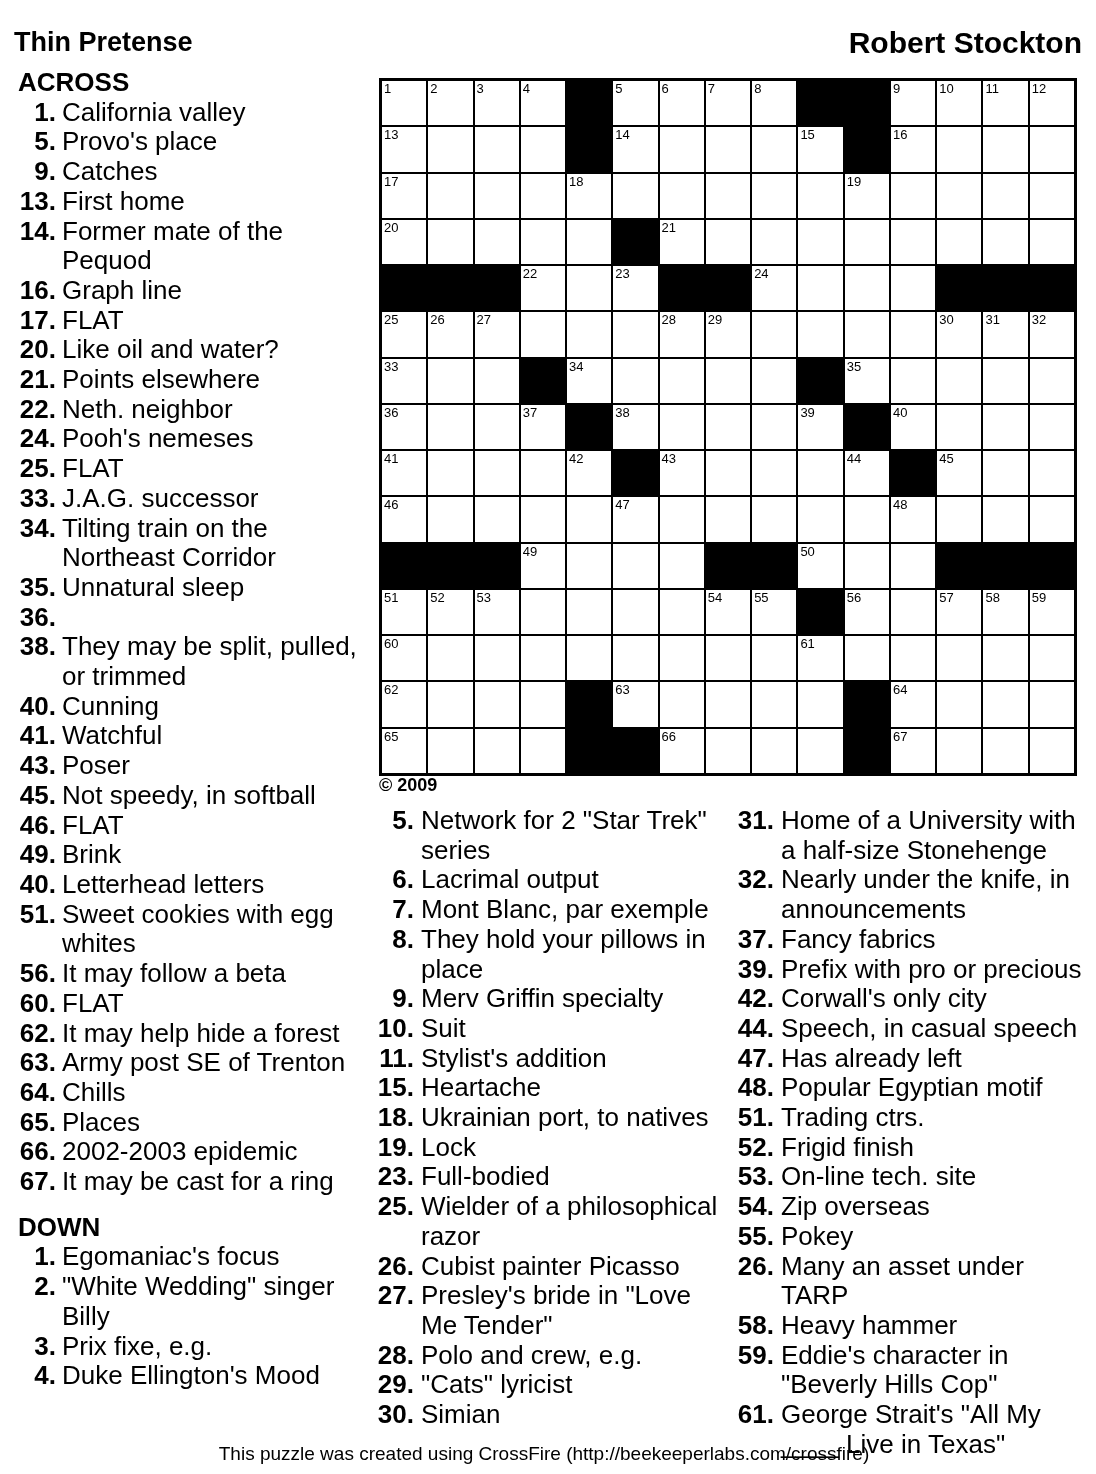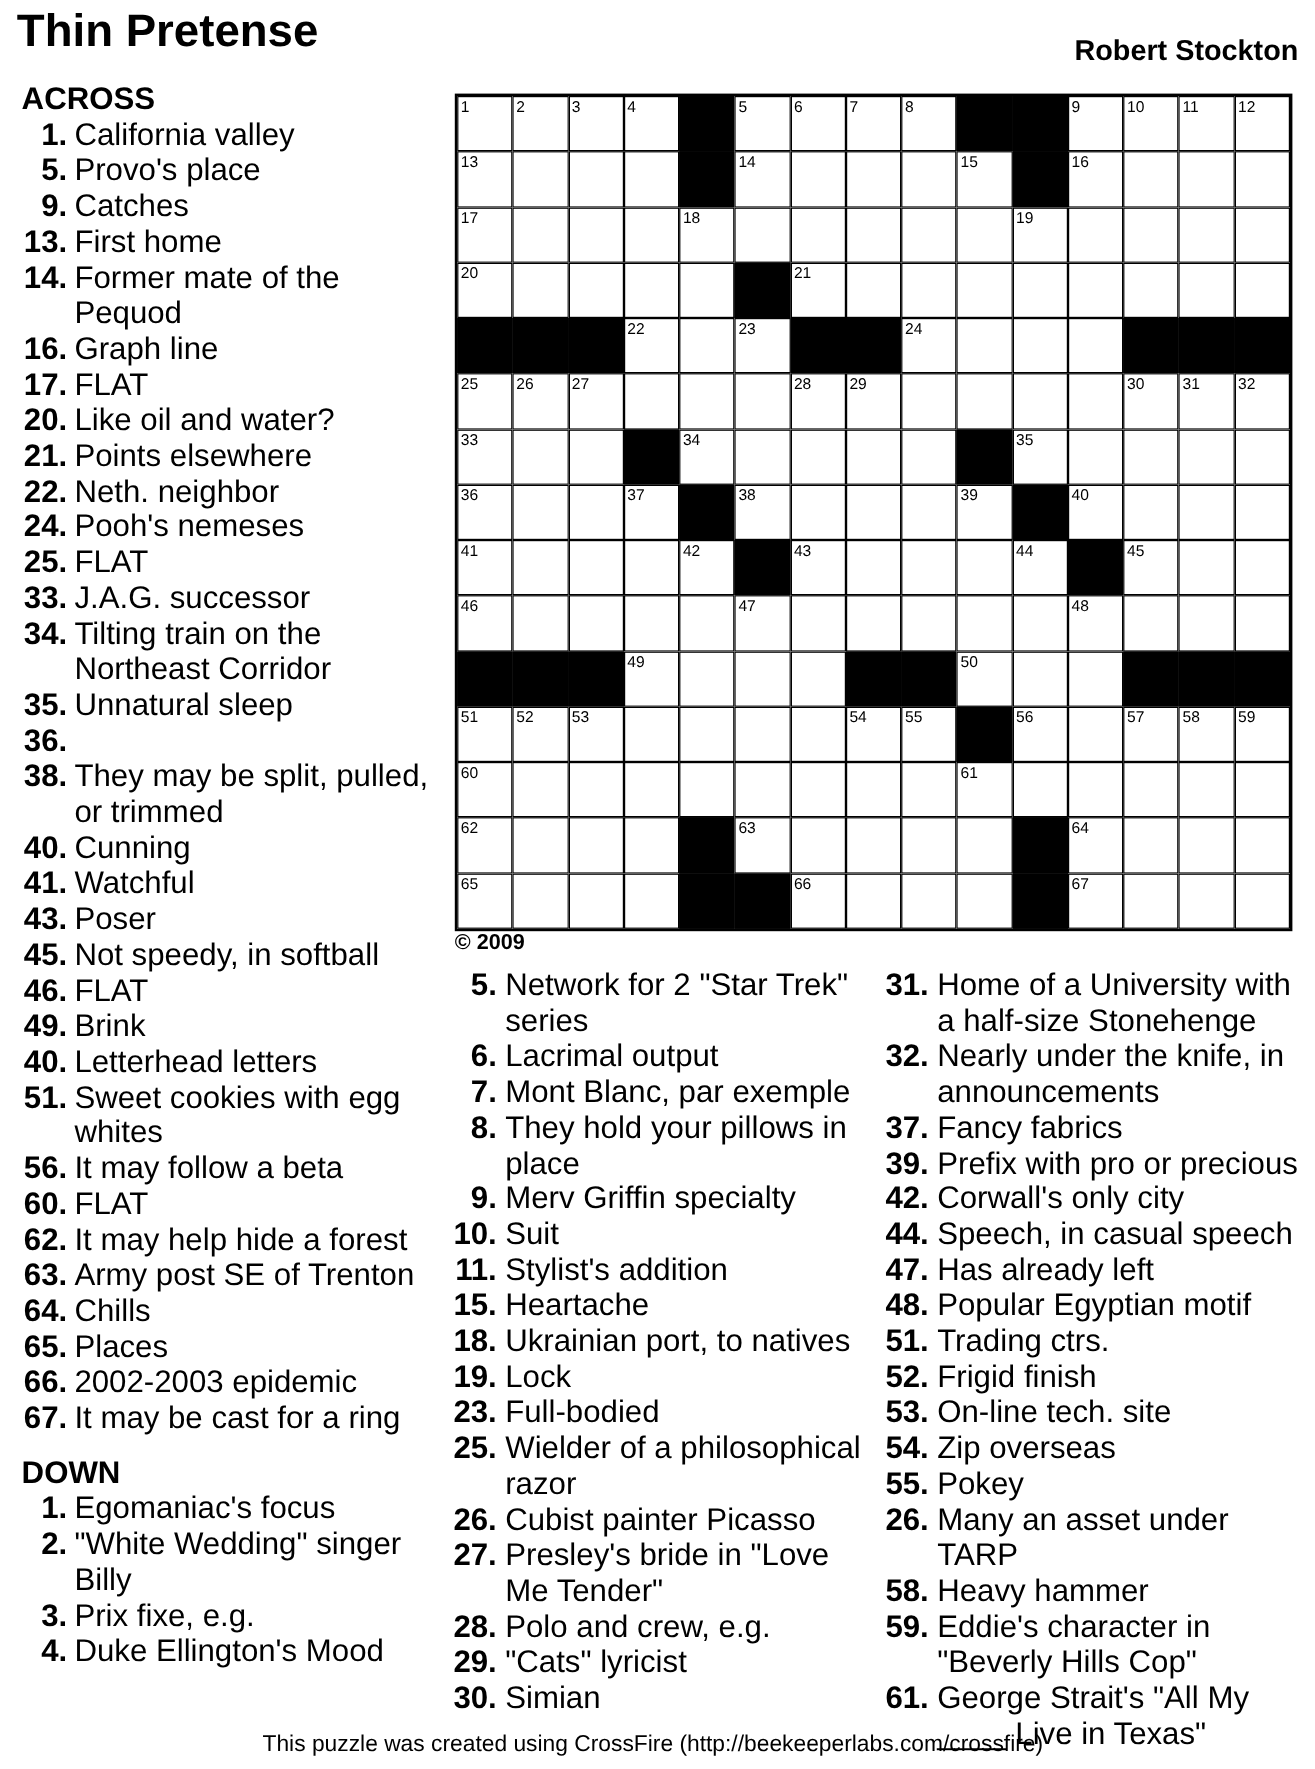--- a/index.html
+++ b/index.html
@@ -1,19 +1,19 @@
 <!DOCTYPE html>
 <html><head>
 <meta charset="utf-8">
 <style>
   html,body{margin:0;padding:0;background:#ffffff;}
   .page{position:relative;width:1096px;height:1474px;background:#ffffff;overflow:hidden;
         font-family:"Liberation Sans",sans-serif;color:#000;}
-  .title{position:absolute;left:14px;top:8px;font-size:38px;line-height:36px;font-weight:bold;}
-  .author{position:absolute;right:14px;top:26px;font-size:24px;line-height:34px;font-weight:bold;}
+  .title{position:absolute;left:14px;top:24px;font-size:27px;line-height:36px;font-weight:bold;}
+  .author{position:absolute;right:14px;top:26px;font-size:30px;line-height:34px;font-weight:bold;}
 
   .col{position:absolute;font-size:26px;line-height:29.7px;}
   .col-left{left:16px;top:68px;width:352px;}
   .col-mid{left:376px;top:806px;width:349px;}
   .col-right{left:736px;top:806px;width:356px;}
 
   .sec{font-weight:bold;font-size:26px;line-height:29.7px;margin-left:2px;}
   .sec-down{margin-top:16px;}
 
   .clue{display:flex;align-items:flex-start;}

